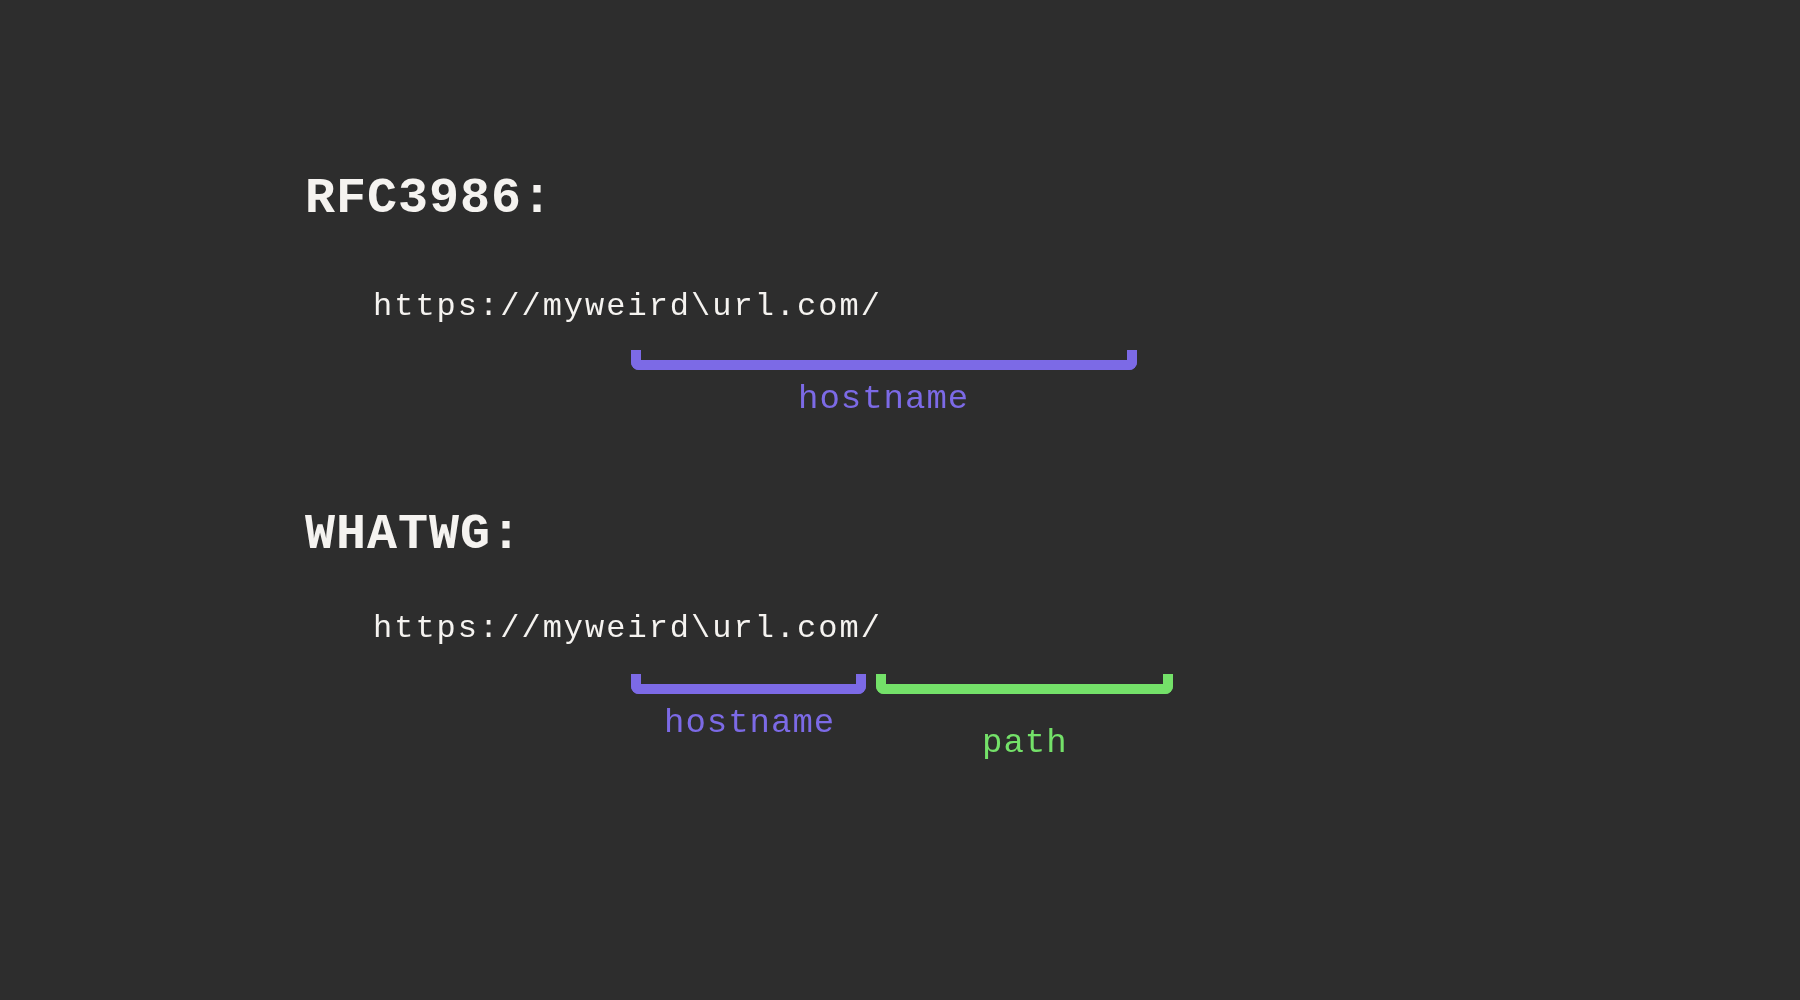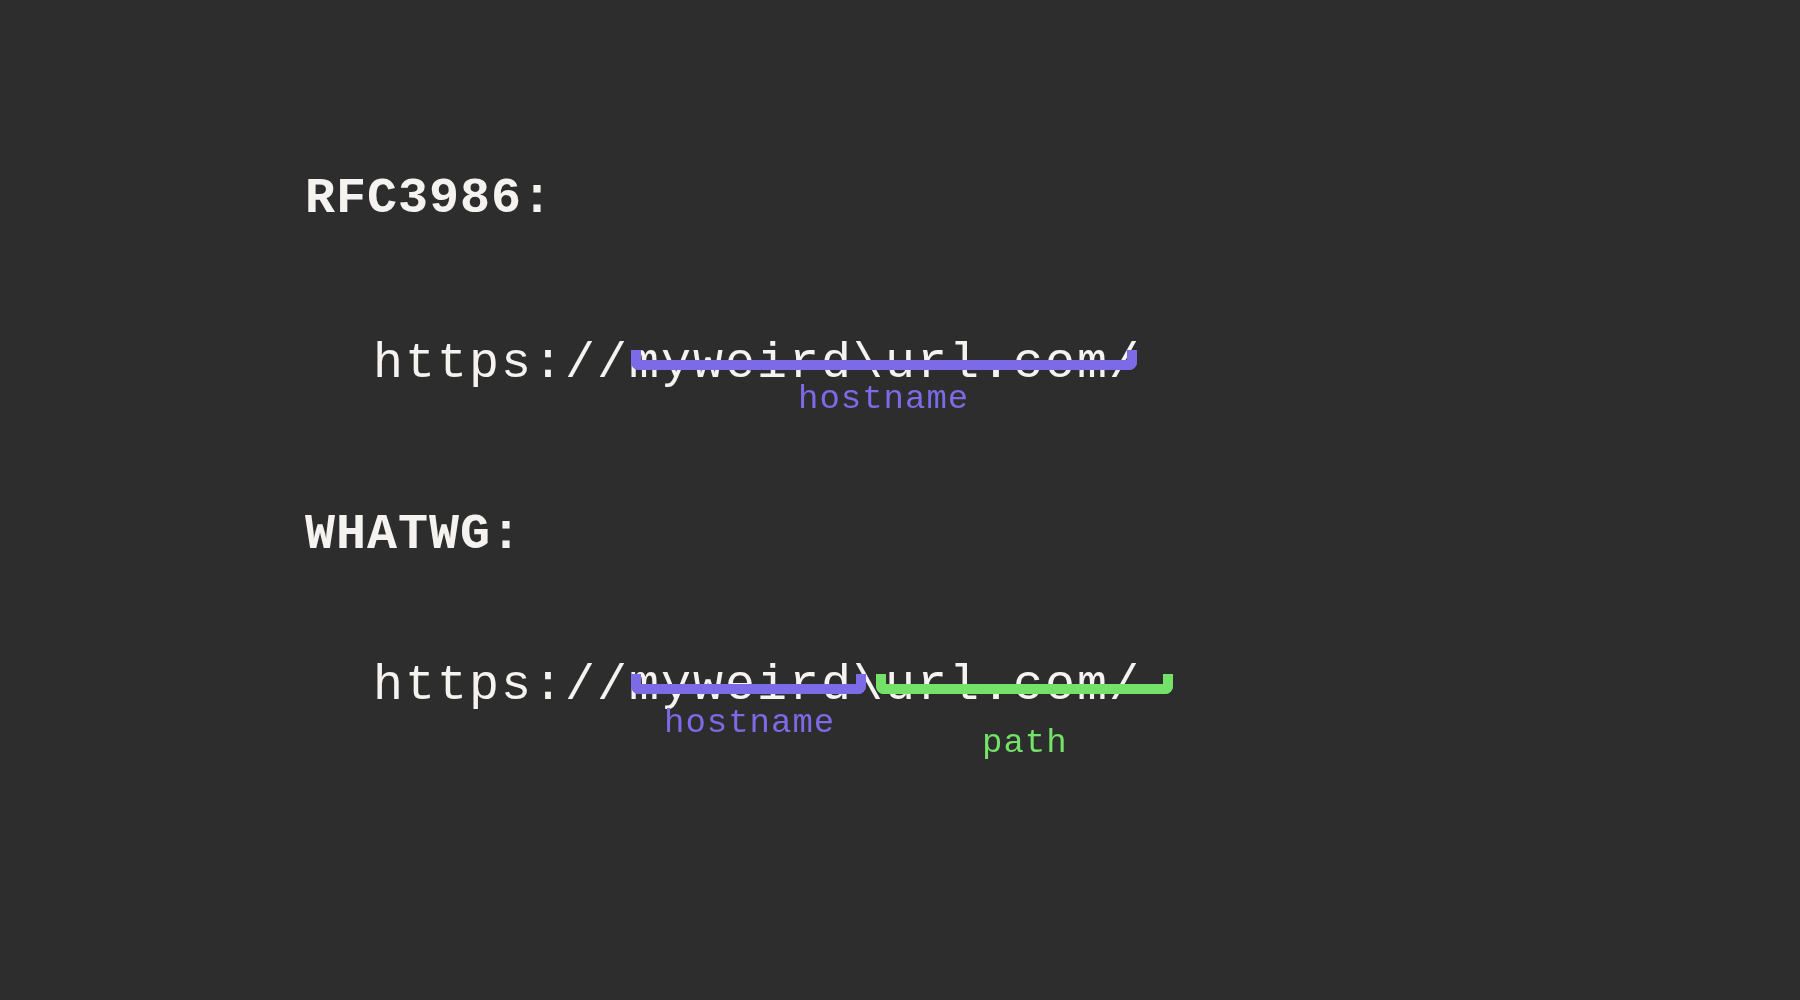--- a/index.html
+++ b/index.html
@@ -20,25 +20,24 @@
     position: absolute;
     color: #f5f3f0;
     font-size: 50px;
     font-weight: 700;
     letter-spacing: 1px;
     white-space: pre;
   }
   .url-line {
     position: absolute;
     color: #f5f3f0;
-    font-size: 50px;
+    font-size: 32px;
     font-weight: 500;
     letter-spacing: 2px;
     white-space: pre;
-    margin-top: 47px;
   }
   .bracket {
     position: absolute;
     height: 20px;
     border: 10px solid;
     border-top: none;
     border-radius: 0 0 8px 8px;
     box-sizing: border-box;
   }
   .bracket.purple { border-color: #7c6ae6; }

